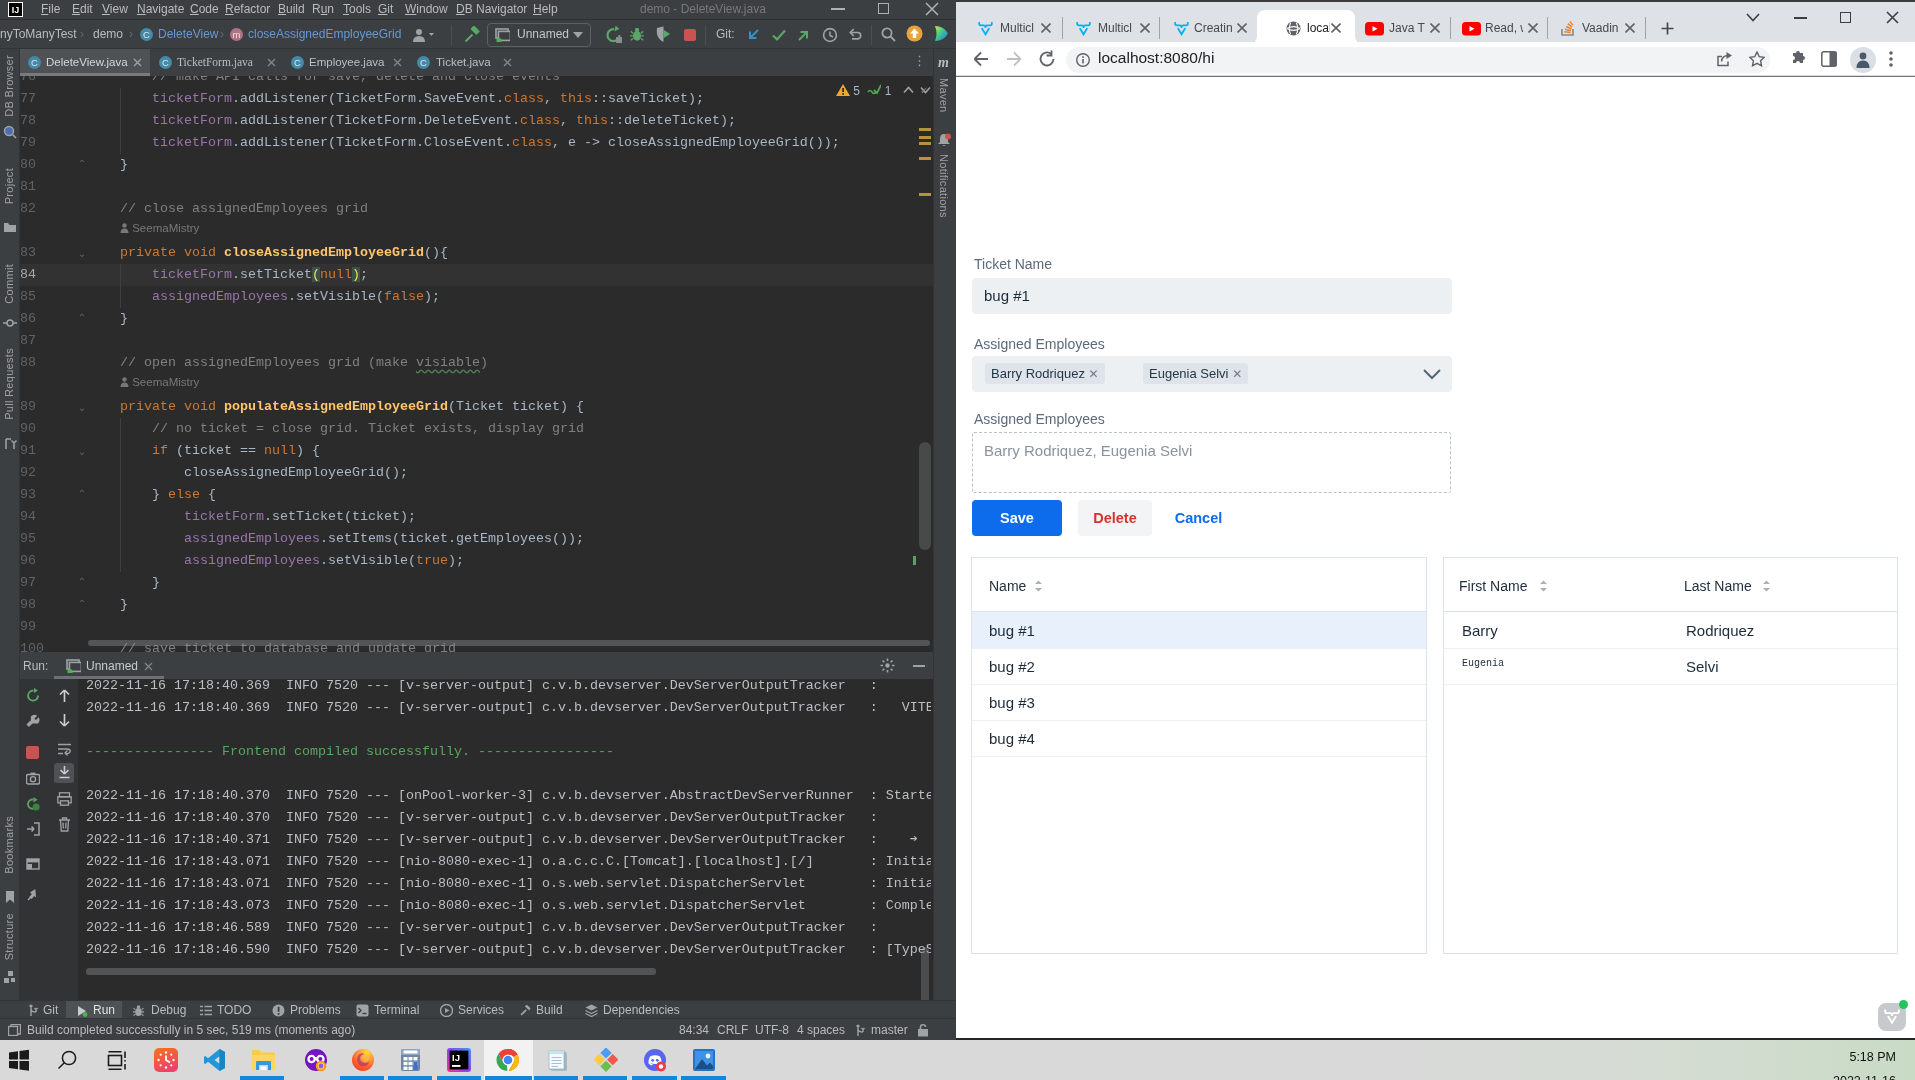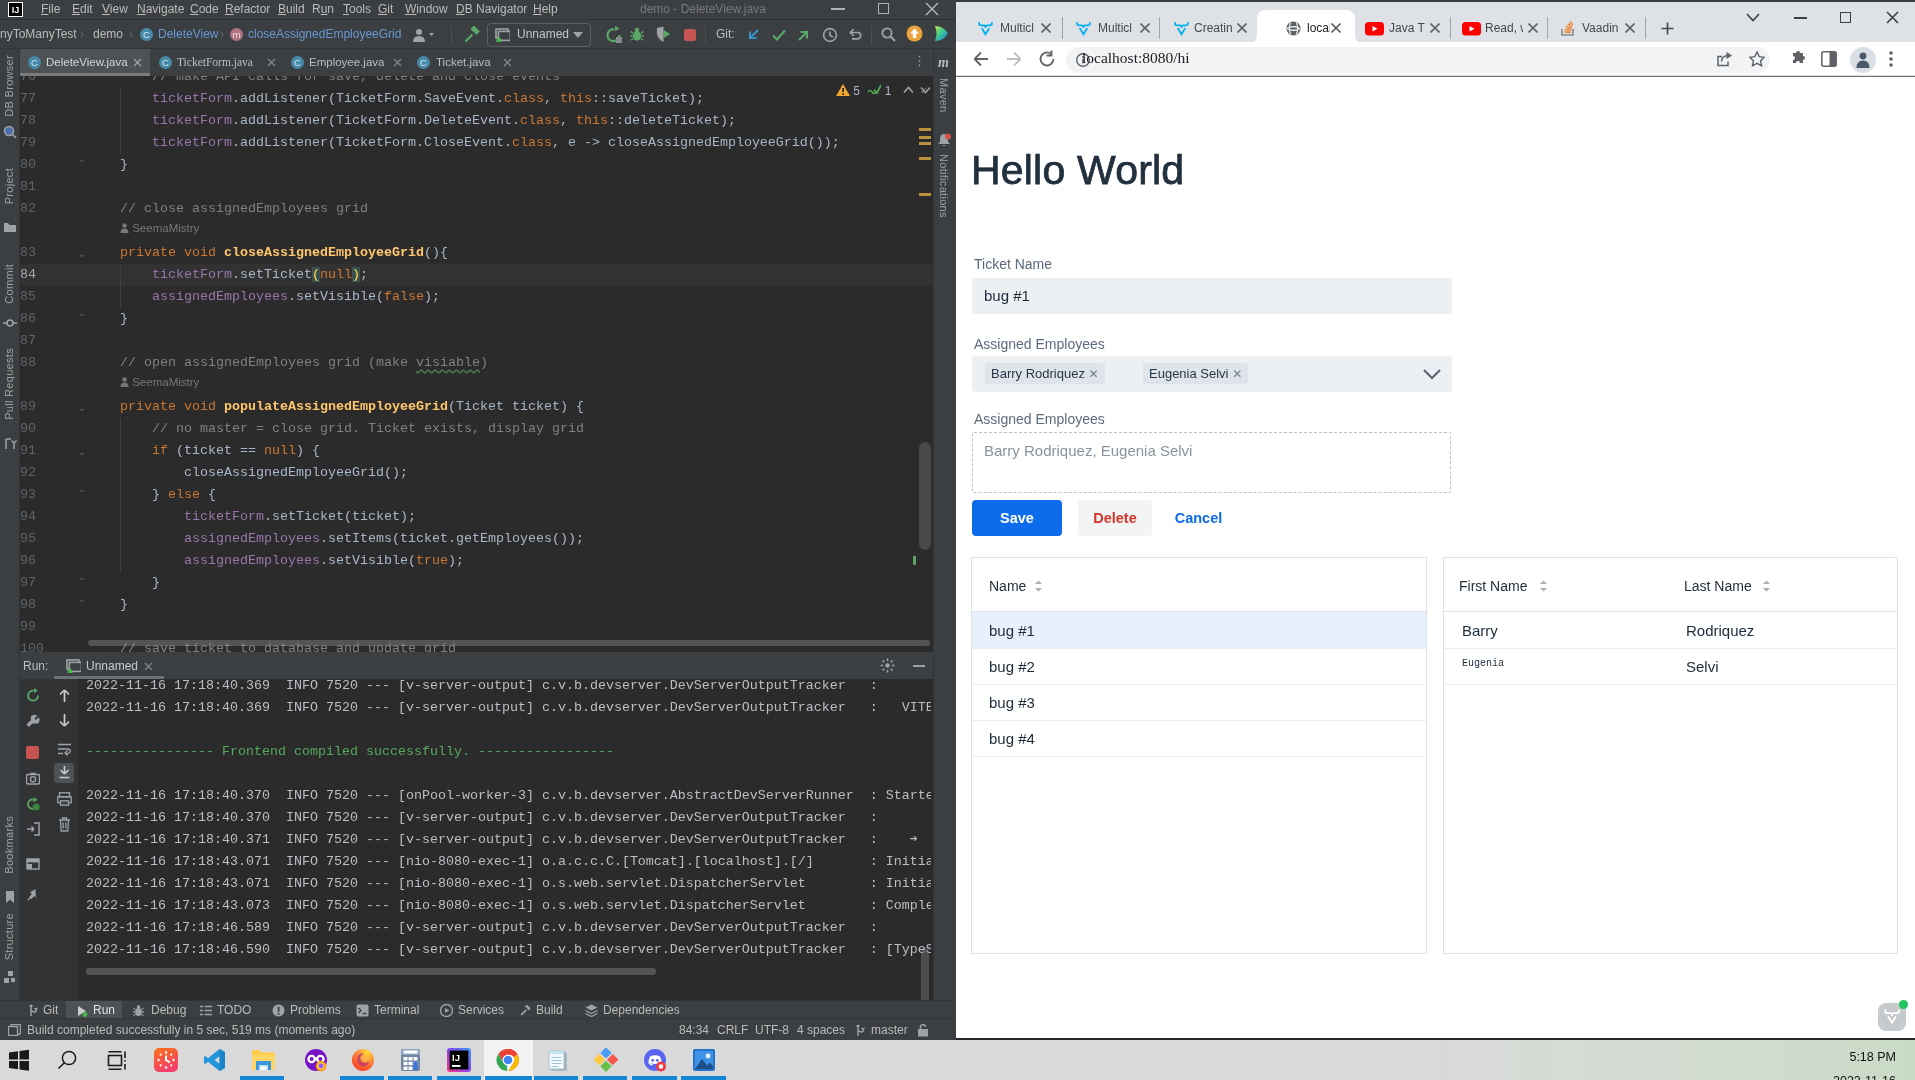--- a/index.html
+++ b/index.html
@@ -254,21 +254,21 @@
     <span class="c">// close assignedEmployees grid</span>
 
     <span class="k">private void </span><span class="m" style="font-weight:bold">closeAssignedEmployeeGrid</span>(){
         <span class="f">ticketForm</span>.setTicket<span style="background:#3b514d;color:#ffdf4e">(</span><span class="k">null</span><span style="background:#3b514d;color:#ffdf4e">)</span>;
         <span class="f">assignedEmployees</span>.setVisible(<span class="k">false</span>);
     }
 
     <span class="c">// open assignedEmployees grid (make <span style="text-decoration:underline wavy #4e8052;text-underline-offset:3px">visiable</span>)</span>
 
     <span class="k">private void </span><span class="m" style="font-weight:bold">populateAssignedEmployeeGrid</span>(Ticket ticket) {
-        <span class="c">// no master = close grid. Ticket exists, display grid</span>
+        <span class="c">// no ticket = close grid. Ticket exists, display grid</span>
         <span class="k">if </span>(ticket == <span class="k">null</span>) {
             closeAssignedEmployeeGrid();
         } <span class="k">else </span>{
             <span class="f">ticketForm</span>.setTicket(ticket);
             <span class="f">assignedEmployees</span>.setItems(ticket.getEmployees());
             <span class="f">assignedEmployees</span>.setVisible(<span class="k">true</span>);
         }
     }
 
     <span class="c">// save ticket to database and update grid</span></pre>
@@ -592,21 +592,21 @@
       <svg class="abs" style="left:82px;top:8px" width="18" height="18" viewBox="0 0 18 18">
           <path d="M15.5 9 A6.5 6.5 0 1 1 13.2 4" stroke="#5f6368" stroke-width="1.8" fill="none"></path>
           <path d="M13.5 0.5 L13.5 5.5 L8.5 5.5" stroke="#5f6368" stroke-width="1.8" fill="none"></path>
         </svg>
       <div class="abs" style="left:110px;top:5px;width:704px;height:26px;background:#f1f3f4;border-radius:13px;"></div>
       <svg class="abs" style="left:120px;top:11px" width="14" height="14" viewBox="0 0 14 14">
           <circle cx="7" cy="7" r="6.3" stroke="#5f6368" stroke-width="1.4" fill="none"></circle>
           <rect x="6.2" y="6" width="1.6" height="4.4" fill="#5f6368"></rect>
           <rect x="6.2" y="3.2" width="1.6" height="1.7" fill="#5f6368"></rect>
         </svg>
-      <span class="abs" style="left:126px;top:7px;font-size:15.5px;color:#202124;font-family:Liberation Serif, serif;">localhost:8080/hi</span>
+      <span class="abs" style="left:142px;top:7px;font-size:15.5px;color:#202124;">localhost:8080/hi</span>
       <svg class="abs" style="left:760px;top:9px" width="17" height="16" viewBox="0 0 17 16">
           <path d="M6 5.5 L2 5.5 L2 14.5 L12 14.5 L12 10.5" stroke="#5f6368" stroke-width="1.5" fill="none"></path>
           <path d="M5.5 10.5 Q6 5 11.5 4.5" stroke="#5f6368" stroke-width="1.5" fill="none"></path>
           <path d="M10.5 1 L16 4.5 L10.5 8 Z" fill="#5f6368"></path>
         </svg>
       <svg class="abs" style="left:793px;top:9px" width="16" height="16" viewBox="0 0 16 16">
           <path d="M8 1 L10.2 5.6 L15.2 6.3 L11.6 9.8 L12.5 14.8 L8 12.4 L3.5 14.8 L4.4 9.8 L0.8 6.3 L5.8 5.6 Z" stroke="#5f6368" stroke-width="1.4" fill="none"></path>
         </svg>
       <svg class="abs" style="left:834px;top:9px" width="16" height="16" viewBox="0 0 16 16">
           <path d="M6 2 a2 2 0 0 1 4 0 h3 v3 a2 2 0 0 1 0 4 v3 h-3 a2 2 0 0 0 -4 0 h-3 v-3 a2 2 0 0 0 0 -4 v-3 Z" fill="#5f6368"></path>
@@ -621,21 +621,20 @@
           <path d="M1.5 17 Q1.5 9.5 8 9.5 Q14.5 9.5 14.5 17 Z" fill="#49596b"></path>
         </svg>
       <svg class="abs" style="left:933px;top:8px" width="4" height="18" viewBox="0 0 4 18">
           <circle cx="2" cy="3" r="1.8" fill="#5f6368"></circle>
           <circle cx="2" cy="9" r="1.8" fill="#5f6368"></circle>
           <circle cx="2" cy="15" r="1.8" fill="#5f6368"></circle>
         </svg>
       <div class="abs" style="left:0;top:33px;width:959px;height:1px;background:#d8dbdf;"></div>
     </div>
     <div id="cpage">
-      <div class="abs" style="left:15px;top:70px;font-size:41px;font-weight:400;color:#222f3d;-webkit-text-stroke:0.75px #222f3d;letter-spacing:0.2px;">Hello World</div>
       <div class="abs" style="left:18px;top:179px;font-size:14px;font-weight:500;color:#5c6a7c;">Ticket Name</div>
       <div class="abs" style="left:16px;top:201px;width:480px;height:36px;background:#ecf0f3;border-radius:4px;"></div>
       <div class="abs" style="left:28px;top:210px;font-size:15px;font-weight:500;color:#1c2b3a;">bug #1</div>
       <div class="abs" style="left:18px;top:259px;font-size:14px;font-weight:500;color:#5c6a7c;">Assigned Employees</div>
       <div class="abs" style="left:16px;top:279px;width:480px;height:36px;background:#ecf0f3;border-radius:4px;"></div>
       <div class="abs" style="left:29px;top:286px;height:21px;background:#dee4ea;border-radius:3px;font-size:13px;color:#243749;line-height:21px;padding:0 6px;">Barry Rodriquez <span style="color:#6e7a87;font-size:12px;">✕</span></div>
       <div class="abs" style="left:146px;top:286px;height:21px;background:#dee4ea;border-radius:3px;font-size:13px;color:#243749;line-height:21px;padding:0 6px;margin-left:41px;">Eugenia Selvi <span style="color:#6e7a87;font-size:12px;">✕</span></div>
       <svg class="abs" style="left:466px;top:291px" width="20" height="12" viewBox="0 0 20 12">
           <path d="M2 2 L10 10 L18 2" stroke="#556576" stroke-width="2" fill="none"></path>
         </svg>

